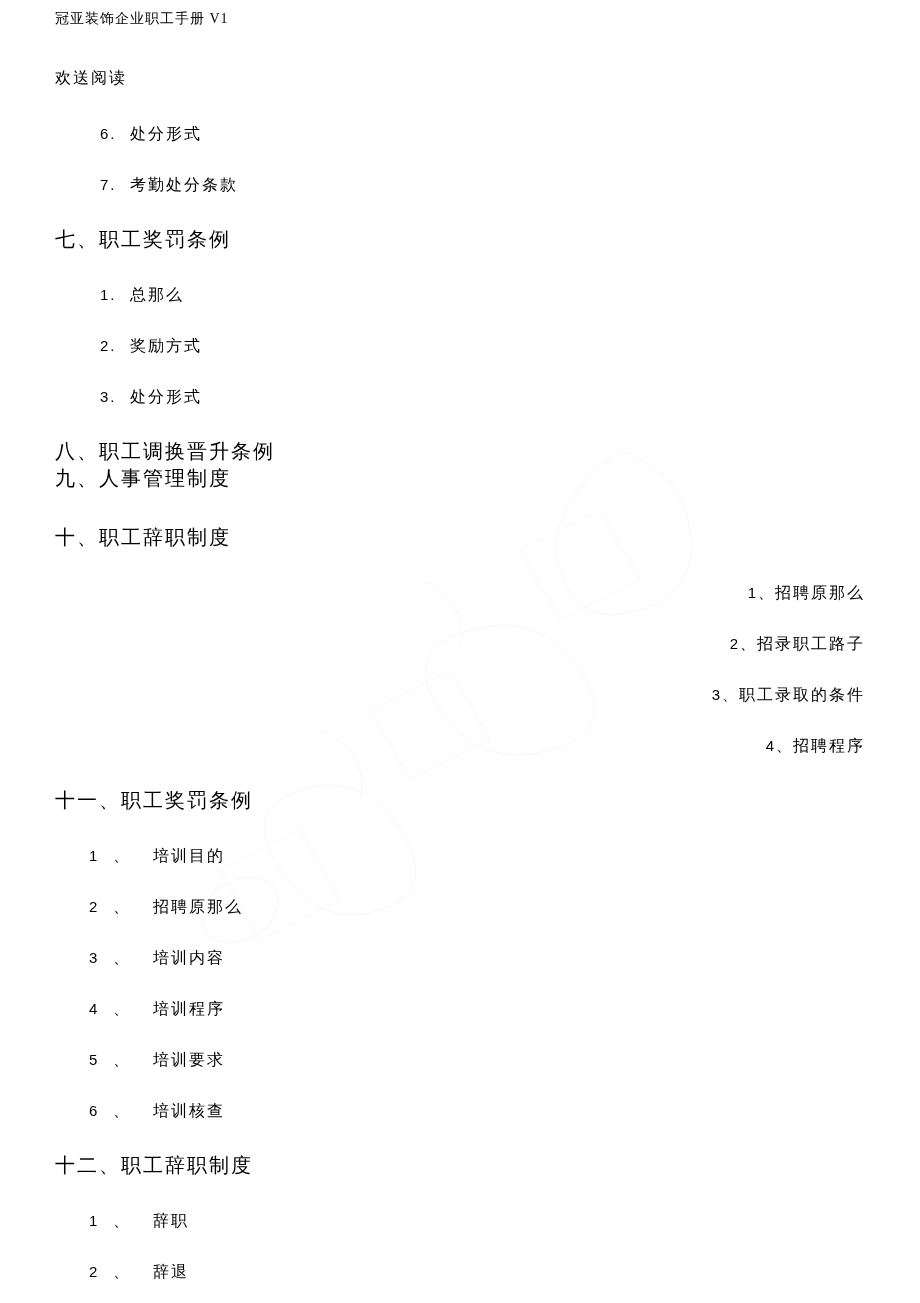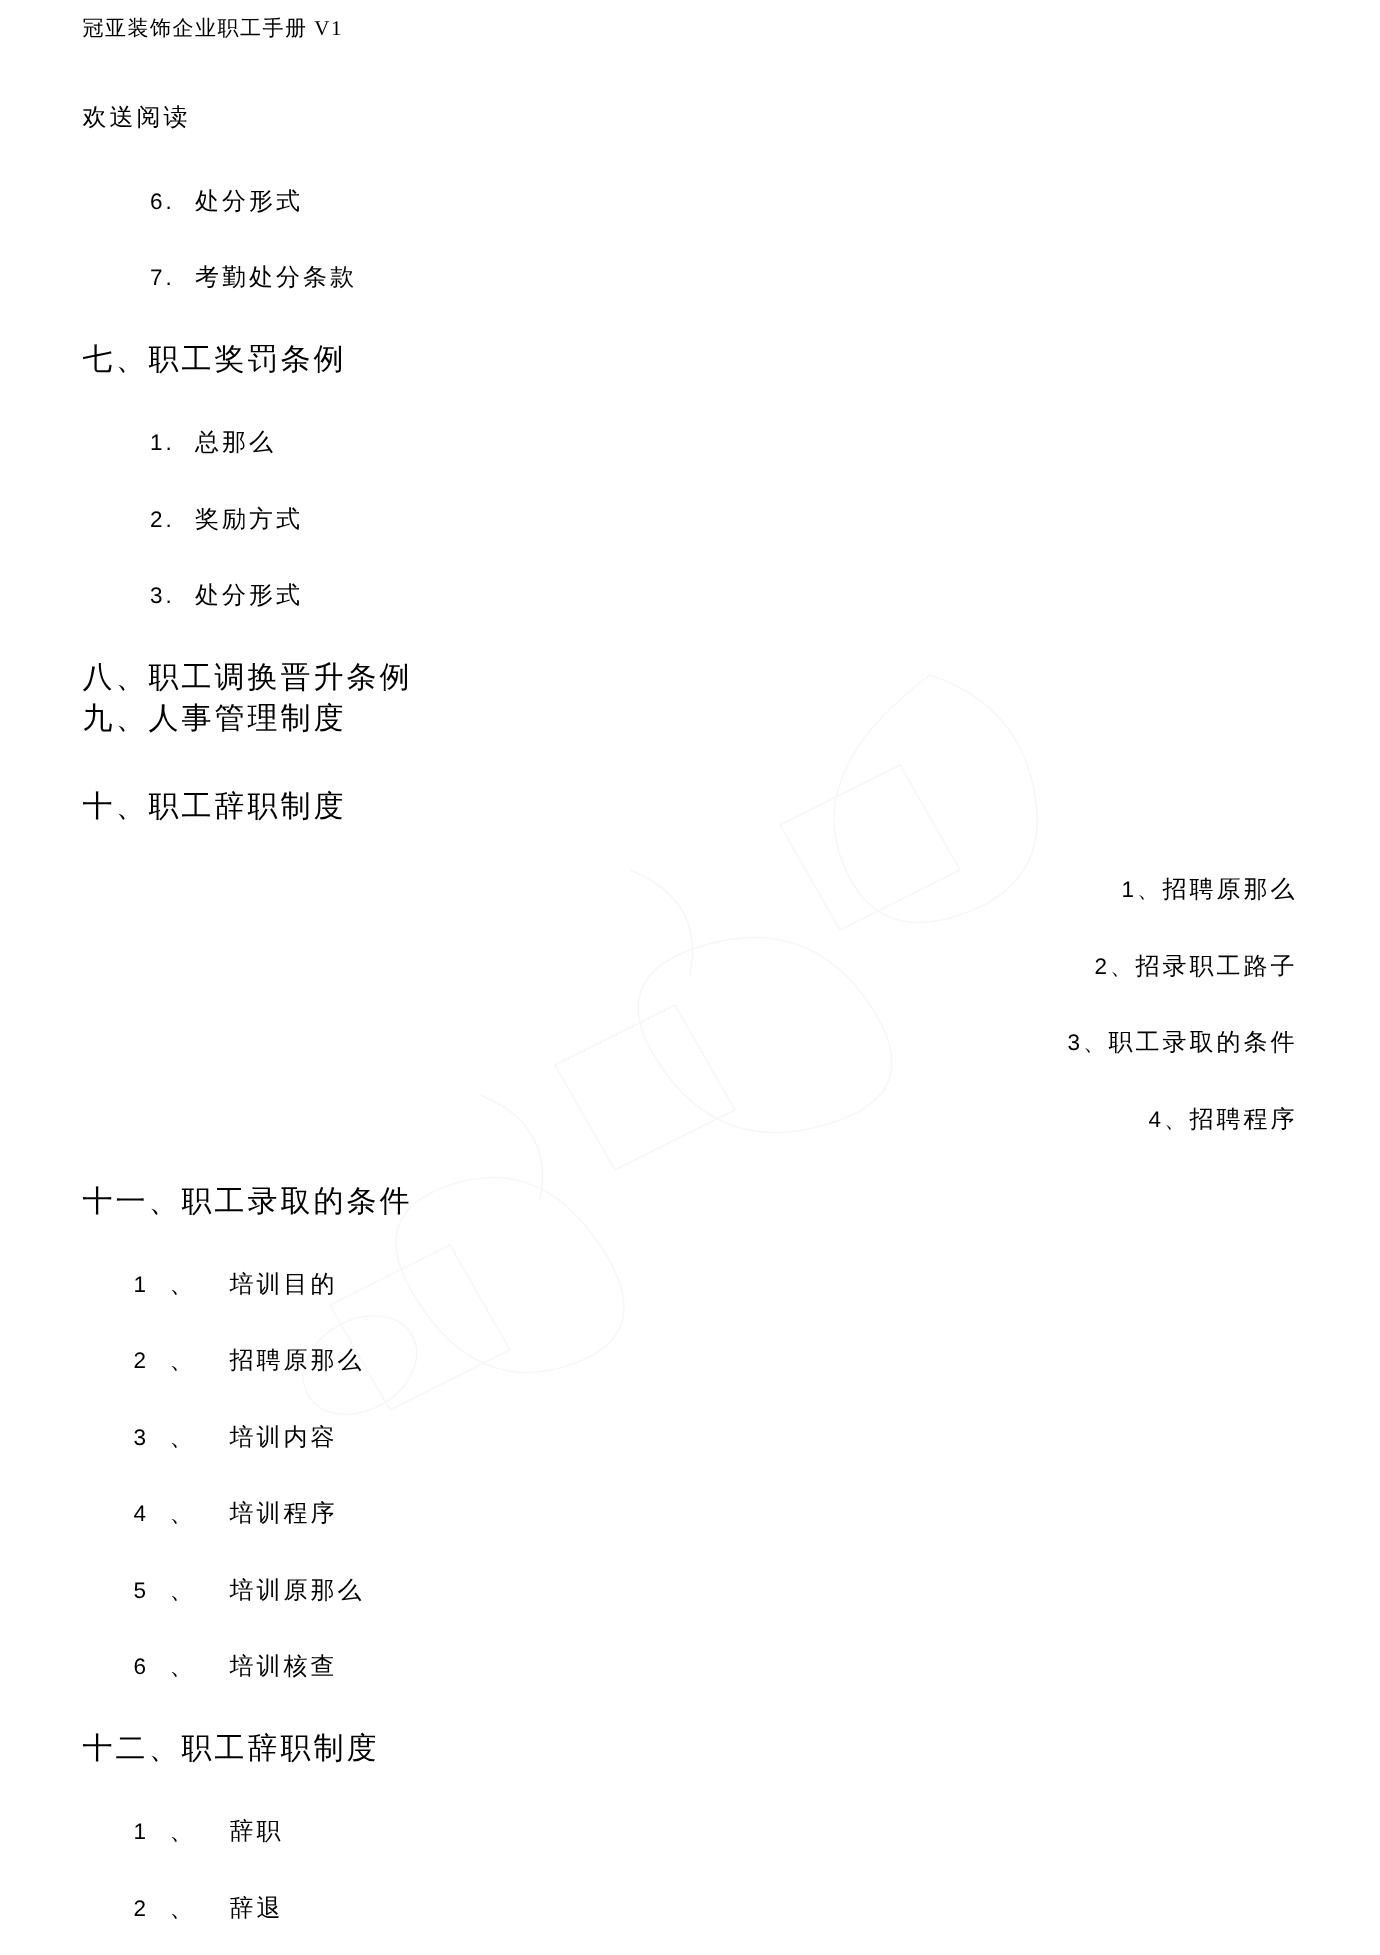--- a/index.html
+++ b/index.html
@@ -122,25 +122,25 @@
       <div class="sub-item"><span class="sub-num">1.</span><span>总那么</span></div>
       <div class="sub-item"><span class="sub-num">2.</span><span>奖励方式</span></div>
       <div class="sub-item"><span class="sub-num">3.</span><span>处分形式</span></div>
       <div class="section-title tight-section">八、职工调换晋升条例</div>
       <div class="section-title">九、人事管理制度</div>
       <div class="section-title">十、职工辞职制度</div>
       <div class="sub-item-cn"><span class="sub-num">1、</span><span>招聘原那么</span></div>
       <div class="sub-item-cn"><span class="sub-num">2、</span><span>招录职工路子</span></div>
       <div class="sub-item-cn"><span class="sub-num">3、</span><span>职工录取的条件</span></div>
       <div class="sub-item-cn"><span class="sub-num">4、</span><span>招聘程序</span></div>
-      <div class="section-title">十一、职工录取的条件</div>
+      <div class="section-title">十一、职工奖罚条例</div>
       <div class="sub-item-wide"><span class="sub-num">1</span><span class="sep">、</span><span>培训目的</span></div>
       <div class="sub-item-wide"><span class="sub-num">2</span><span class="sep">、</span><span>招聘原那么</span></div>
       <div class="sub-item-wide"><span class="sub-num">3</span><span class="sep">、</span><span>培训内容</span></div>
       <div class="sub-item-wide"><span class="sub-num">4</span><span class="sep">、</span><span>培训程序</span></div>
-      <div class="sub-item-wide"><span class="sub-num">5</span><span class="sep">、</span><span>培训原那么</span></div>
+      <div class="sub-item-wide"><span class="sub-num">5</span><span class="sep">、</span><span>培训要求</span></div>
       <div class="sub-item-wide"><span class="sub-num">6</span><span class="sep">、</span><span>培训核查</span></div>
       <div class="section-title">十二、职工辞职制度</div>
       <div class="sub-item-wide"><span class="sub-num">1</span><span class="sep">、</span><span>辞职</span></div>
       <div class="sub-item-wide"><span class="sub-num">2</span><span class="sep">、</span><span>辞退</span></div>
       <div class="sub-item-wide"><span class="sub-num">3</span><span class="sep">、</span><span>解聘职工</span></div>
     </div>
 </div>
 
 </body></html>

